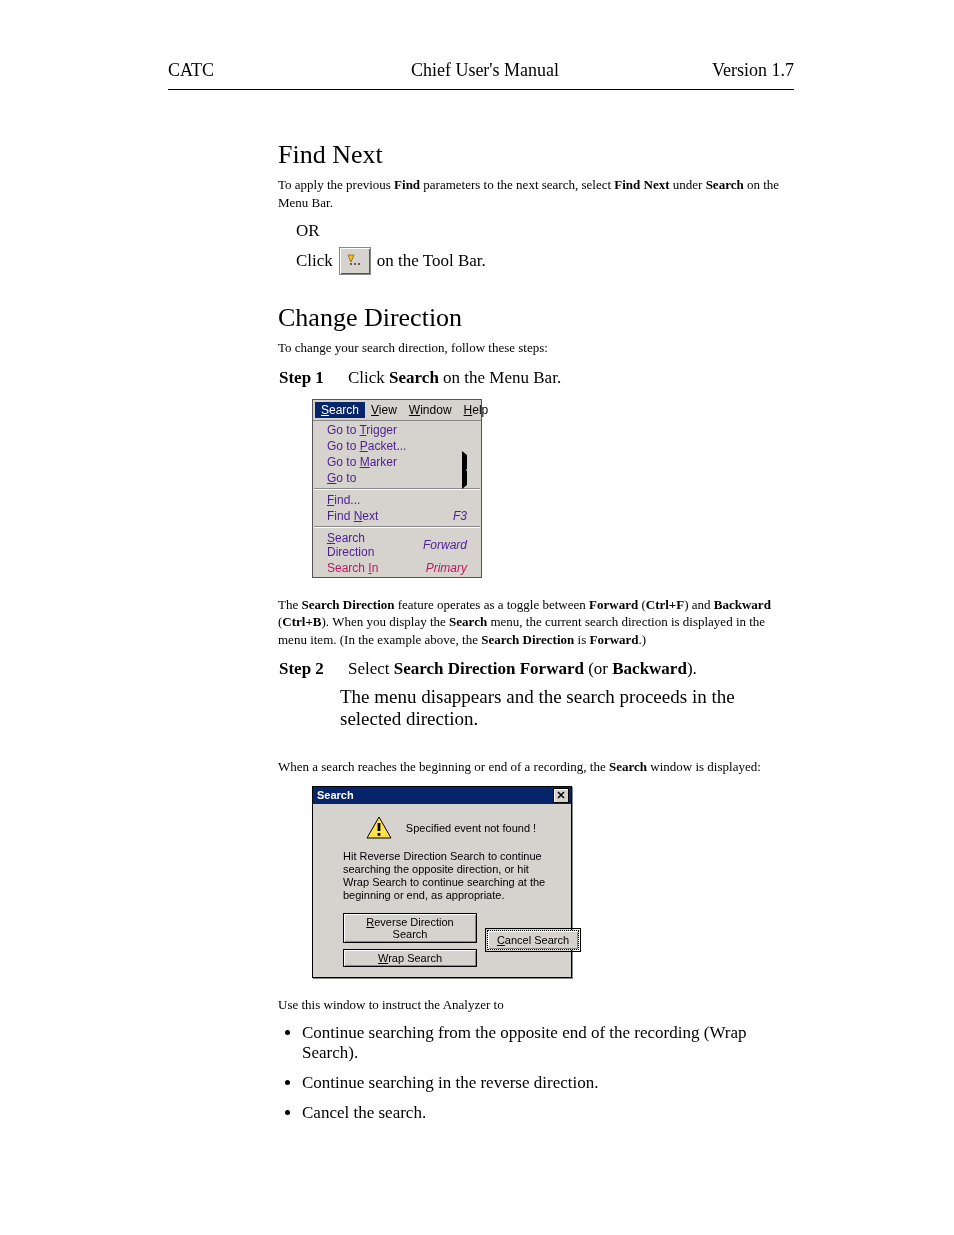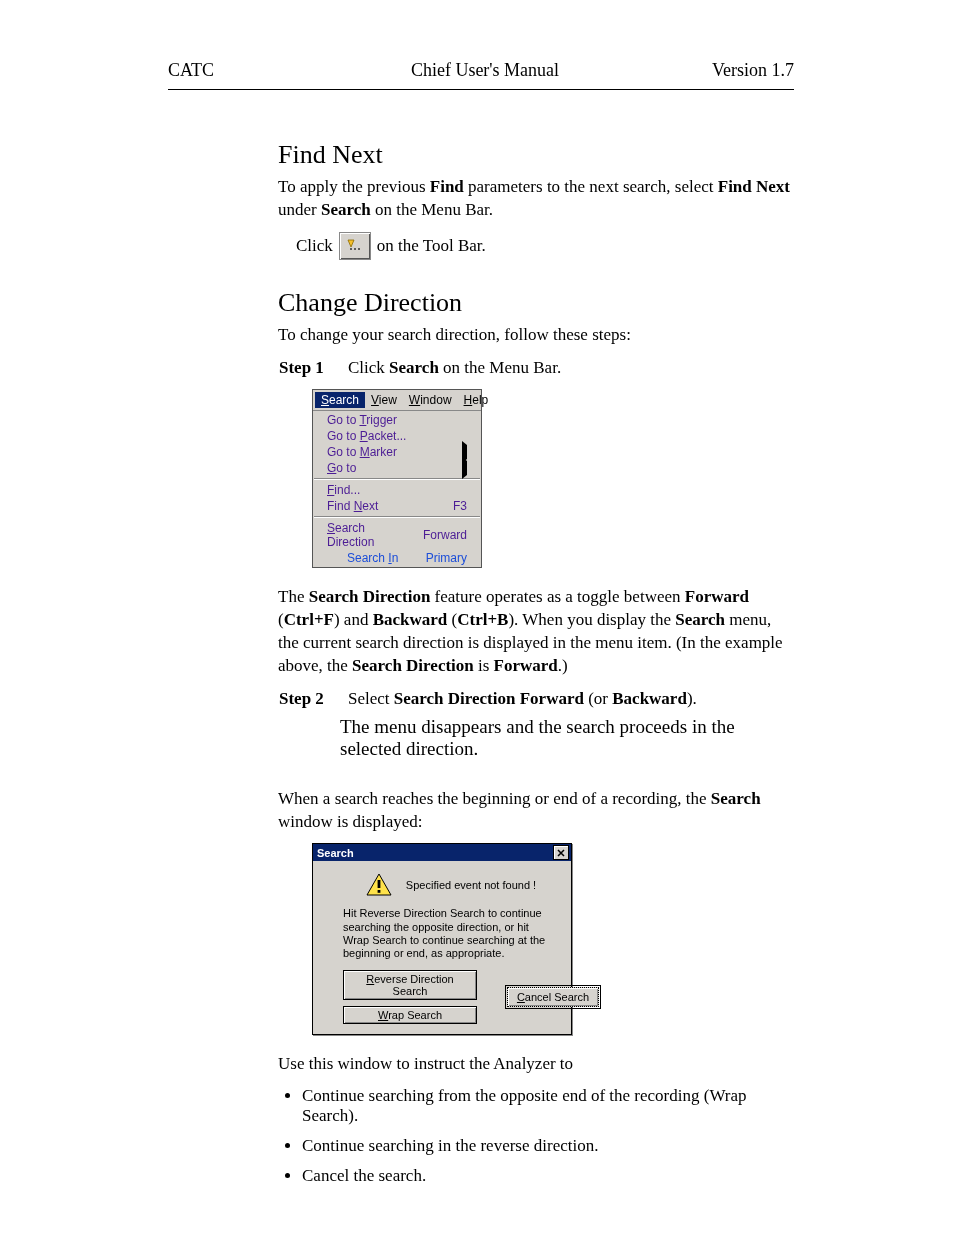--- a/index.html
+++ b/index.html
@@ -35,21 +35,21 @@
   .section {
     margin-left: 110px;
     margin-bottom: 28px;
   }
   .section-title {
     font-size: 26px;
     margin: 0 0 6px 0;
     font-weight: normal;
   }
   .para {
-    font-size: 17px;
+    font-size: 13px;
     line-height: 1.35;
     margin: 0 0 10px 0;
   }
   .or-block {
     margin-left: 18px;
     font-size: 17px;
   }
   .or-line { margin-bottom: 6px; }
   .click-line { display: flex; align-items: center; gap: 6px; }
 
@@ -109,22 +109,22 @@
     border-bottom: 1px solid #fff;
     margin: 2px 1px;
   }
   .dd-item {
     display: flex;
     justify-content: space-between;
     align-items: center;
     padding: 1px 14px 1px 14px;
     color: #4c1d95;
   }
-  .dd-item.disabled { color: #1d4ed8; margin-left: 20px; }
-  .dd-right { margin-left: auto; padding-left: 10px; }
+  .dd-item.disabled { color: #be185d; }
+  .dd-right { margin-left: auto; padding-left: 10px; font-style: italic; }
   .tri {
     width: 0; height: 0;
     border-top: 4px solid transparent;
     border-bottom: 4px solid transparent;
     border-left: 5px solid #000;
   }
 
   
   .dialog-mock {
     margin: 10px 0 18px 34px;
@@ -155,21 +155,21 @@
   }
   .dialog-body { padding: 6px 10px 10px 10px; }
   .msgrow { display: flex; align-items: center; gap: 14px; padding: 6px 8px 10px 26px; justify-content: center; }
   .warn-icon {
     width: 26px; height: 24px;
     position: relative;
   }
   .warn-icon svg { width: 26px; height: 24px; }
   .msgtext { font-size: 11px; }
   .instr { font-size: 11px; line-height: 1.2; padding: 0 4px 10px 20px; }
-  .btnrow { display: flex; gap: 30px; align-items: center; padding-left: 20px;}
+  .btnrow { display: flex; gap: 10px; align-items: center; padding-left: 20px;}
   .btncol { display: flex; flex-direction: column; gap: 6px; }
   .win-btn {
     min-width: 120px;
     padding: 2px 6px;
     text-align: center;
     background: #d6d3ce;
     border: 1px solid #000;
     box-shadow: inset 1px 1px 0 #fff, inset -1px -1px 0 #888;
     font-size: 11px;
   }
@@ -192,20 +192,21 @@
     <span class="header-center">Chief User's Manual</span>
     <span class="header-right">Version 1.7</span>
   </div>
 
   <div class="section">
     <h2 class="section-title">Find Next</h2>
     <p class="para">
       <span>To apply the previous </span><b>Find</b><span> parameters to the next search, select </span><b>Find Next</b><span> under </span><b>Search</b><span> on the Menu Bar.</span>
     </p>
     <div class="or-block">
+      <div class="or-line">OR</div>
       <div class="click-line">
         <span>Click </span>
         <span class="tool-icon">
           <svg viewBox="0 0 20 18">
             <path d="M3 3 L9 3 L6 10 Z" fill="#f6c02a" stroke="#8a6a00" stroke-width="0.8"></path>
             <circle cx="6" cy="12" r="1" fill="#333"></circle>
             <circle cx="10" cy="12" r="1" fill="#333"></circle>
             <circle cx="14" cy="12" r="1" fill="#333"></circle>
           </svg>
         </span>

